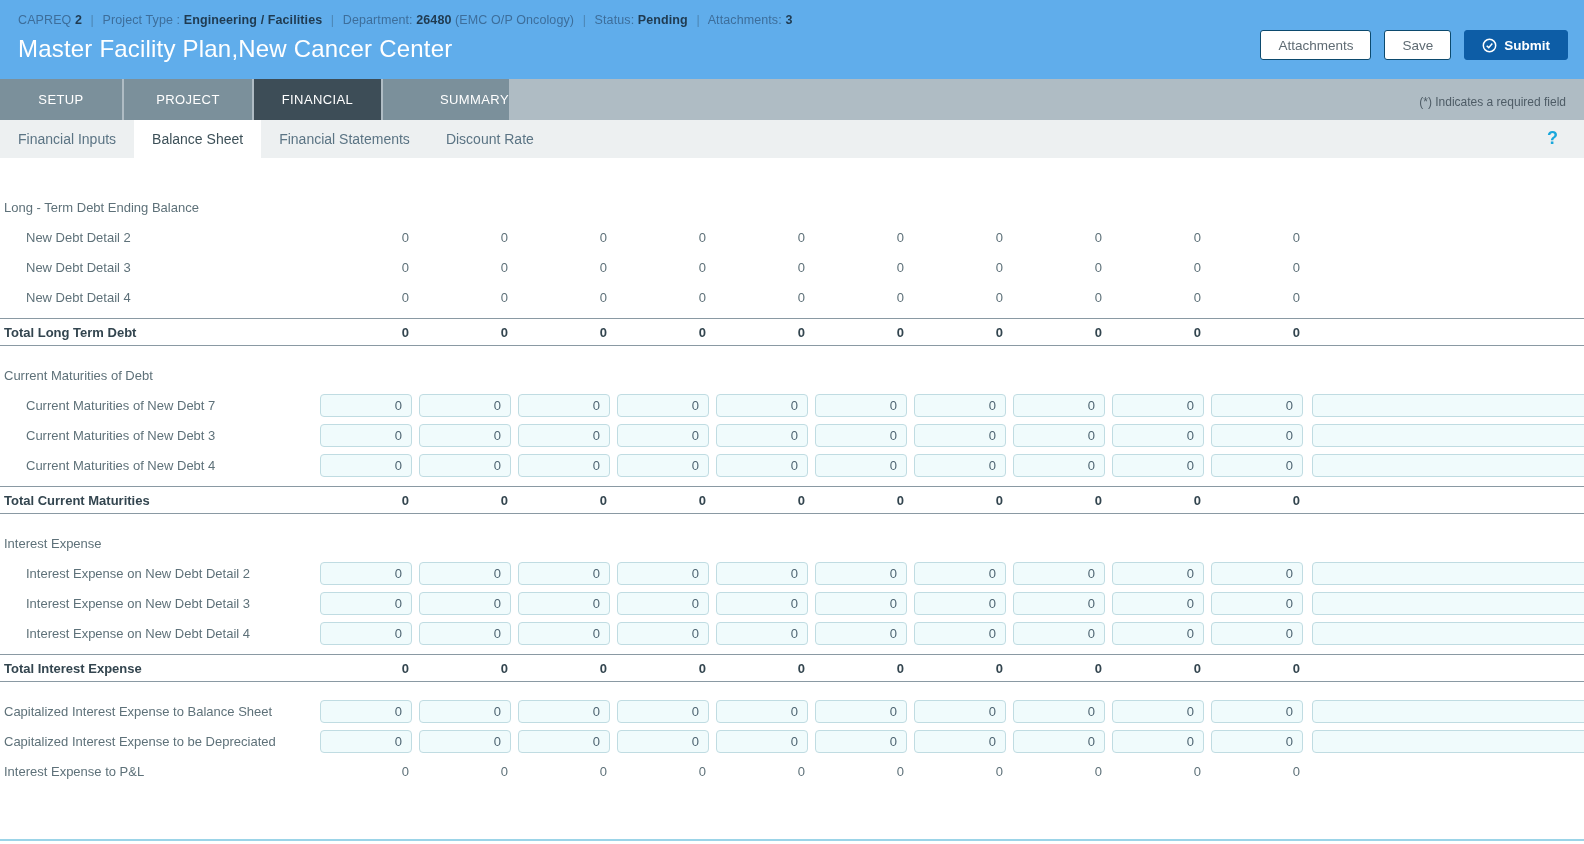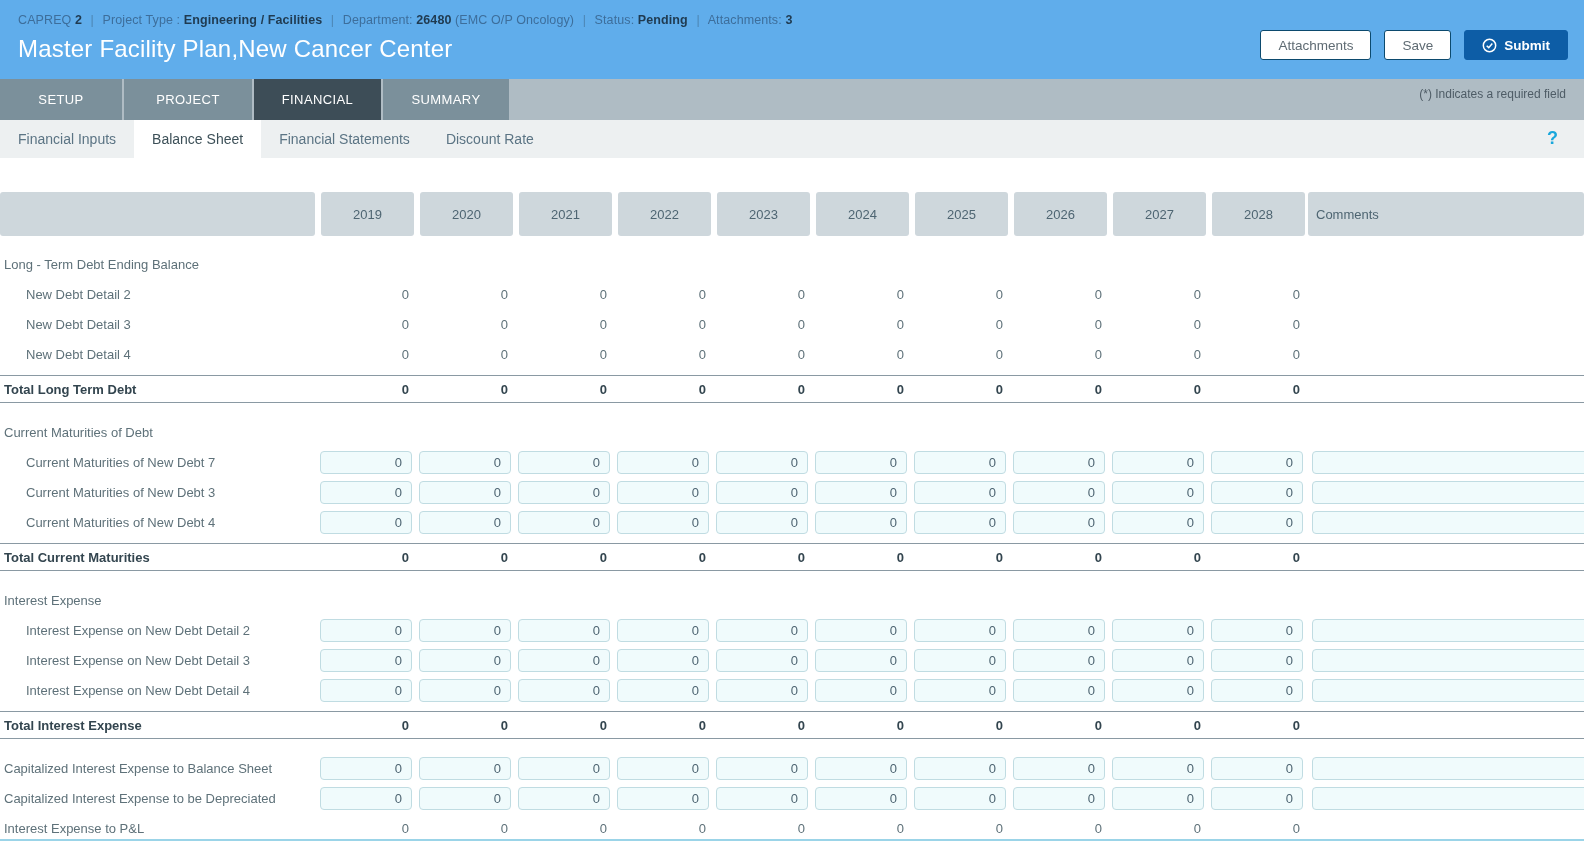--- a/index.html
+++ b/index.html
@@ -22,23 +22,23 @@
     display:flex; align-items:center; gap:7px; font-weight:700; }
   .btn-primary svg { display:block; }
 
   
   .main-tabs { height:41px; background:#AFBCC4; display:flex; position:relative; }
   .main-tab { background:#7B909B; color:#FFFFFF; font-size:13px; letter-spacing:.4px;
     text-align:center; line-height:41px; margin-right:2px; cursor:pointer; }
   .main-tab:nth-child(1){ width:122px; }
   .main-tab:nth-child(2){ width:128px; }
   .main-tab:nth-child(3){ width:127px; }
-  .main-tab:nth-child(4){ width:126px; }
+  .main-tab:nth-child(4){ width:126px;text-align:right; }
   .main-tab.active { background:#3D4D57; }
-  .required-note { position:absolute; right:18px; top:0; line-height:30px;
+  .required-note { position:absolute; right:18px; top:8px; line-height:30px;
     font-size:12px; color:#4E5C66; }
 
   
   .sub-tabs { height:38px; background:#EDF0F1; display:flex; position:relative; }
   .sub-tab { padding:0 18px; line-height:38px; font-size:14px; color:#5B7484; cursor:pointer; }
   .sub-tab.active { background:#FFFFFF; color:#3D5058; }
   .help-icon { position:absolute; right:26px; top:0; line-height:36px;
     color:#19A7DC; font-size:18px; font-weight:700; cursor:pointer; }
 
   
@@ -116,34 +116,20 @@
 
 <nav class="sub-tabs">
   <div class="sub-tab">Financial Inputs</div>
   <div class="sub-tab active">Balance Sheet</div>
   <div class="sub-tab">Financial Statements</div>
   <div class="sub-tab">Discount Rate</div>
   <div class="help-icon">?</div>
 </nav>
 
 <main class="bs-table">
-  <div class="grid-row thead" id="thead">
-      <div class="th label-col"></div>
-      <div class="th year">2019</div>
-      <div class="th year">2020</div>
-      <div class="th year">2021</div>
-      <div class="th year">2022</div>
-      <div class="th year">2023</div>
-      <div class="th year">2024</div>
-      <div class="th year">2025</div>
-      <div class="th year">2026</div>
-      <div class="th year">2027</div>
-      <div class="th year">2028</div>
-      <div class="th comments">Comments</div>
-    </div>
   <div id="tbody">
       <div class="grid-row row section">
         <div class="cell label">Long - Term Debt Ending Balance</div>
       </div>
       <div class="grid-row row static">
         <div class="cell label indent">New Debt Detail 2</div>
         <div class="cell num"><span>0</span></div>
         <div class="cell num"><span>0</span></div>
         <div class="cell num"><span>0</span></div>
         <div class="cell num"><span>0</span></div>

